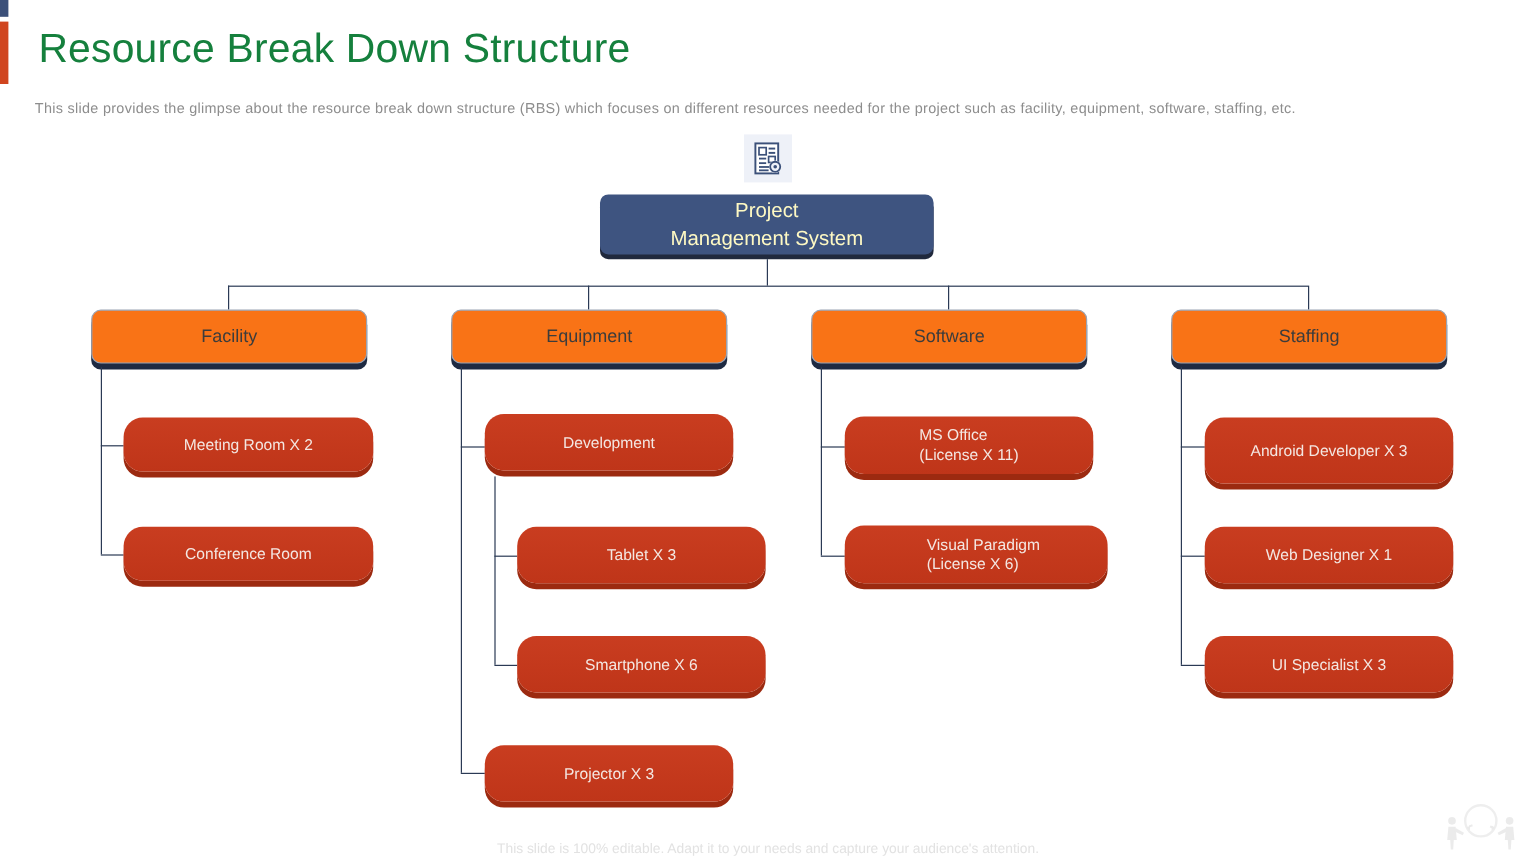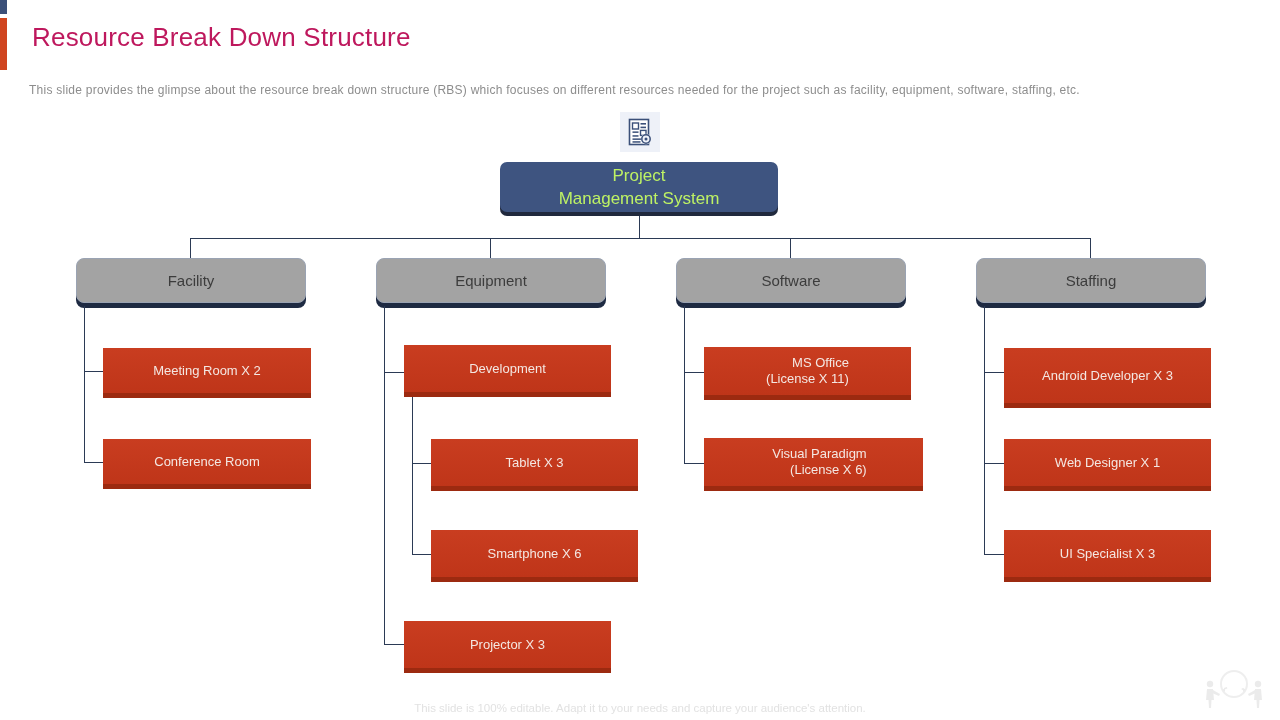--- a/index.html
+++ b/index.html
@@ -17,21 +17,21 @@
     background:#3b5079;
   }
   .accent-red{
     position:absolute;left:0;top:18px;width:7px;height:52px;
     background:#d0451f;
   }
 
   
   .page-title{
     position:absolute;left:32px;top:22px;
-    font-size:26px;font-weight:400;color:#be185d;
+    font-size:34px;font-weight:400;color:#15803d;
     letter-spacing:.2px;white-space:nowrap;
   }
   .page-subtitle{
     position:absolute;left:29px;top:83px;
     font-size:12px;color:#8d8d8d;white-space:nowrap;
     letter-spacing:.25px;
   }
 
   
   .top-icon{
@@ -49,45 +49,45 @@
   
   .root-node{
     position:absolute;left:500px;top:162px;width:278px;height:50px;
     background:#3e5480;
     border-radius:7px;
     box-shadow:0 4px 0 0 #20293d;
     display:flex;align-items:center;justify-content:center;
     text-align:center;
   }
   .root-node .txt{
-    color:#bef264;font-size:17px;line-height:23px;font-weight:400;
+    color:#fef9c3;font-size:17px;line-height:23px;font-weight:400;
   }
 
   
   .cat-node{
     position:absolute;top:258px;width:228px;height:43px;
-    background:#a3a3a3;
+    background:#f97316;
     border:1px solid #9aa3b3;
     border-radius:8px;
     box-shadow:0 5px 0 0 #1e2a42;
     display:flex;align-items:center;justify-content:center;
   }
   .cat-node .txt{
     font-size:15px;color:#3c3c3c;
   }
 
   
   .leaf-node{
     position:absolute;
     background:#c43a1e;
     background:linear-gradient(180deg,#c93d20 0%,#bf3519 100%);
-    border-radius:0;
+    border-radius:16px;
     box-shadow:0 5px 0 0 #9c2a10;
     display:flex;align-items:center;justify-content:center;
-    text-align:right;
+    text-align:left;
   }
   .leaf-node .txt{
     color:#f4e7e2;font-size:13px;line-height:16px;
   }
 
   
   .footer-note{
     position:absolute;left:0;right:0;top:702px;
     text-align:center;font-size:11.5px;color:#e2e2e2;
   }

